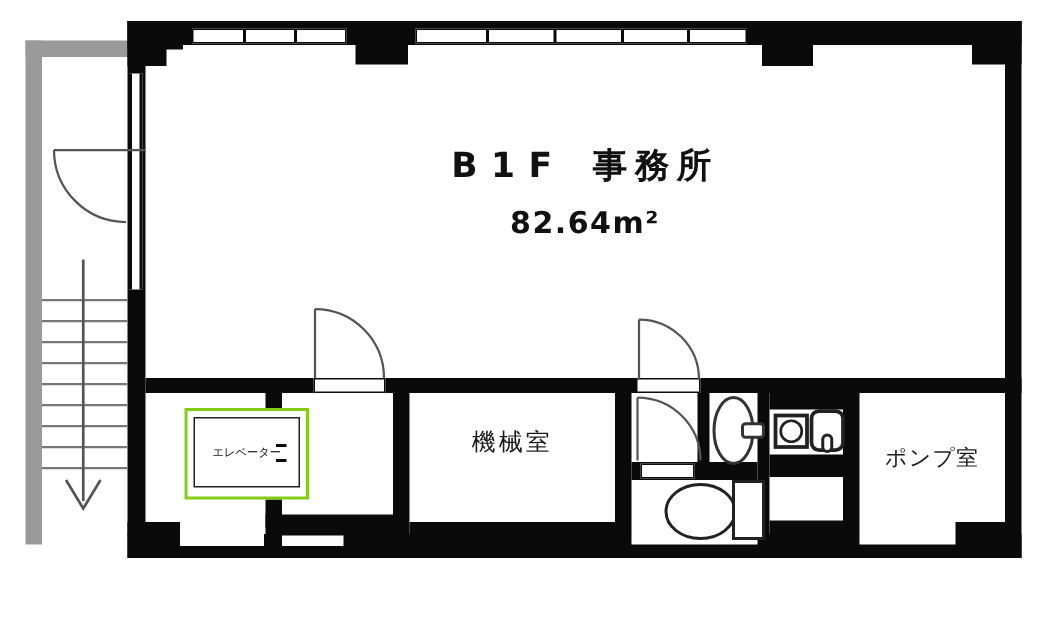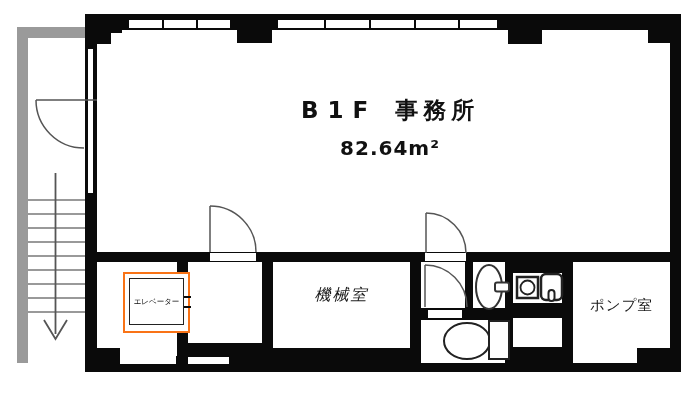--- a/index.html
+++ b/index.html
@@ -13,22 +13,22 @@
   .win{position:absolute;background:#fff;border:1.5px solid #0a0a0a;box-sizing:border-box;}
   .win .mull{position:absolute;top:0;bottom:0;width:1.5px;background:#0a0a0a;}
   .room-label{position:absolute;display:flex;align-items:center;justify-content:center;
               font-weight:500;color:#1a1a1a;}
   #title-line{position:absolute;left:210px;top:95px;width:360px;text-align:center;
               font-size:23px;font-weight:600;letter-spacing:2px;white-space:nowrap;}
   #title-line .fl{letter-spacing:9px;margin-right:18px;}
   #title-line .ul{letter-spacing:5px;}
   #area-line{position:absolute;left:210px;top:136px;width:360px;text-align:center;
              font-size:20px;font-weight:600;letter-spacing:1px;}
-  #ev-outer{position:absolute;left:123px;top:272px;width:67px;height:61px;background:#fff;
-            border:2px solid #f97316;box-sizing:border-box;text-decoration:underline;}
+  #ev-outer{position:absolute;left:123px;top:272px;width:83px;height:61px;background:#fff;
+            border:2px solid #84cc16;box-sizing:border-box;text-decoration:underline;}
   #ev-inner{position:absolute;left:4px;top:4px;right:4px;bottom:6px;border:1.5px solid #222;
             box-sizing:border-box;display:flex;align-items:center;justify-content:center;
             font-size:7.5px;white-space:nowrap;overflow:hidden;color:#111;}
   svg{position:absolute;left:0;top:0;pointer-events:none;}
 </style>
 </head>
 <body>
 
 <div id="stage">
 
@@ -88,21 +88,21 @@
       <span>エレベーター</span>
     </div>
   </div>
   <div class="wall" style="left:184px;top:296px;width:7px;height:2px;"></div>
   <div class="wall" style="left:184px;top:306px;width:7px;height:2px;"></div>
 
   <div id="title-line">
     <span class="fl">B1F</span><span class="ul">事務所</span>
   </div>
   <div id="area-line">82.64m²</div>
-  <div class="room-label" style="left:273px;top:262px;width:137px;height:67px;font-size:16px;letter-spacing:2px;font-style:italic;">機械室</div>
+  <div class="room-label" style="left:273px;top:262px;width:137px;height:67px;font-size:16px;letter-spacing:2px;">機械室</div>
   <div class="room-label" style="left:573px;top:262px;width:97px;height:86px;font-size:14.5px;letter-spacing:1px;">ポンプ室</div>
 
   <svg width="697" height="417" viewBox="0 0 697 417">
 
     <g stroke="#555" stroke-width="1.5" fill="none">
       <line x1="36" y1="100" x2="97" y2="100"></line>
       <path d="M 36 100 A 48 48 0 0 0 84 148"></path>
     </g>
 
     <g stroke="#777" stroke-width="1.5" fill="none">

